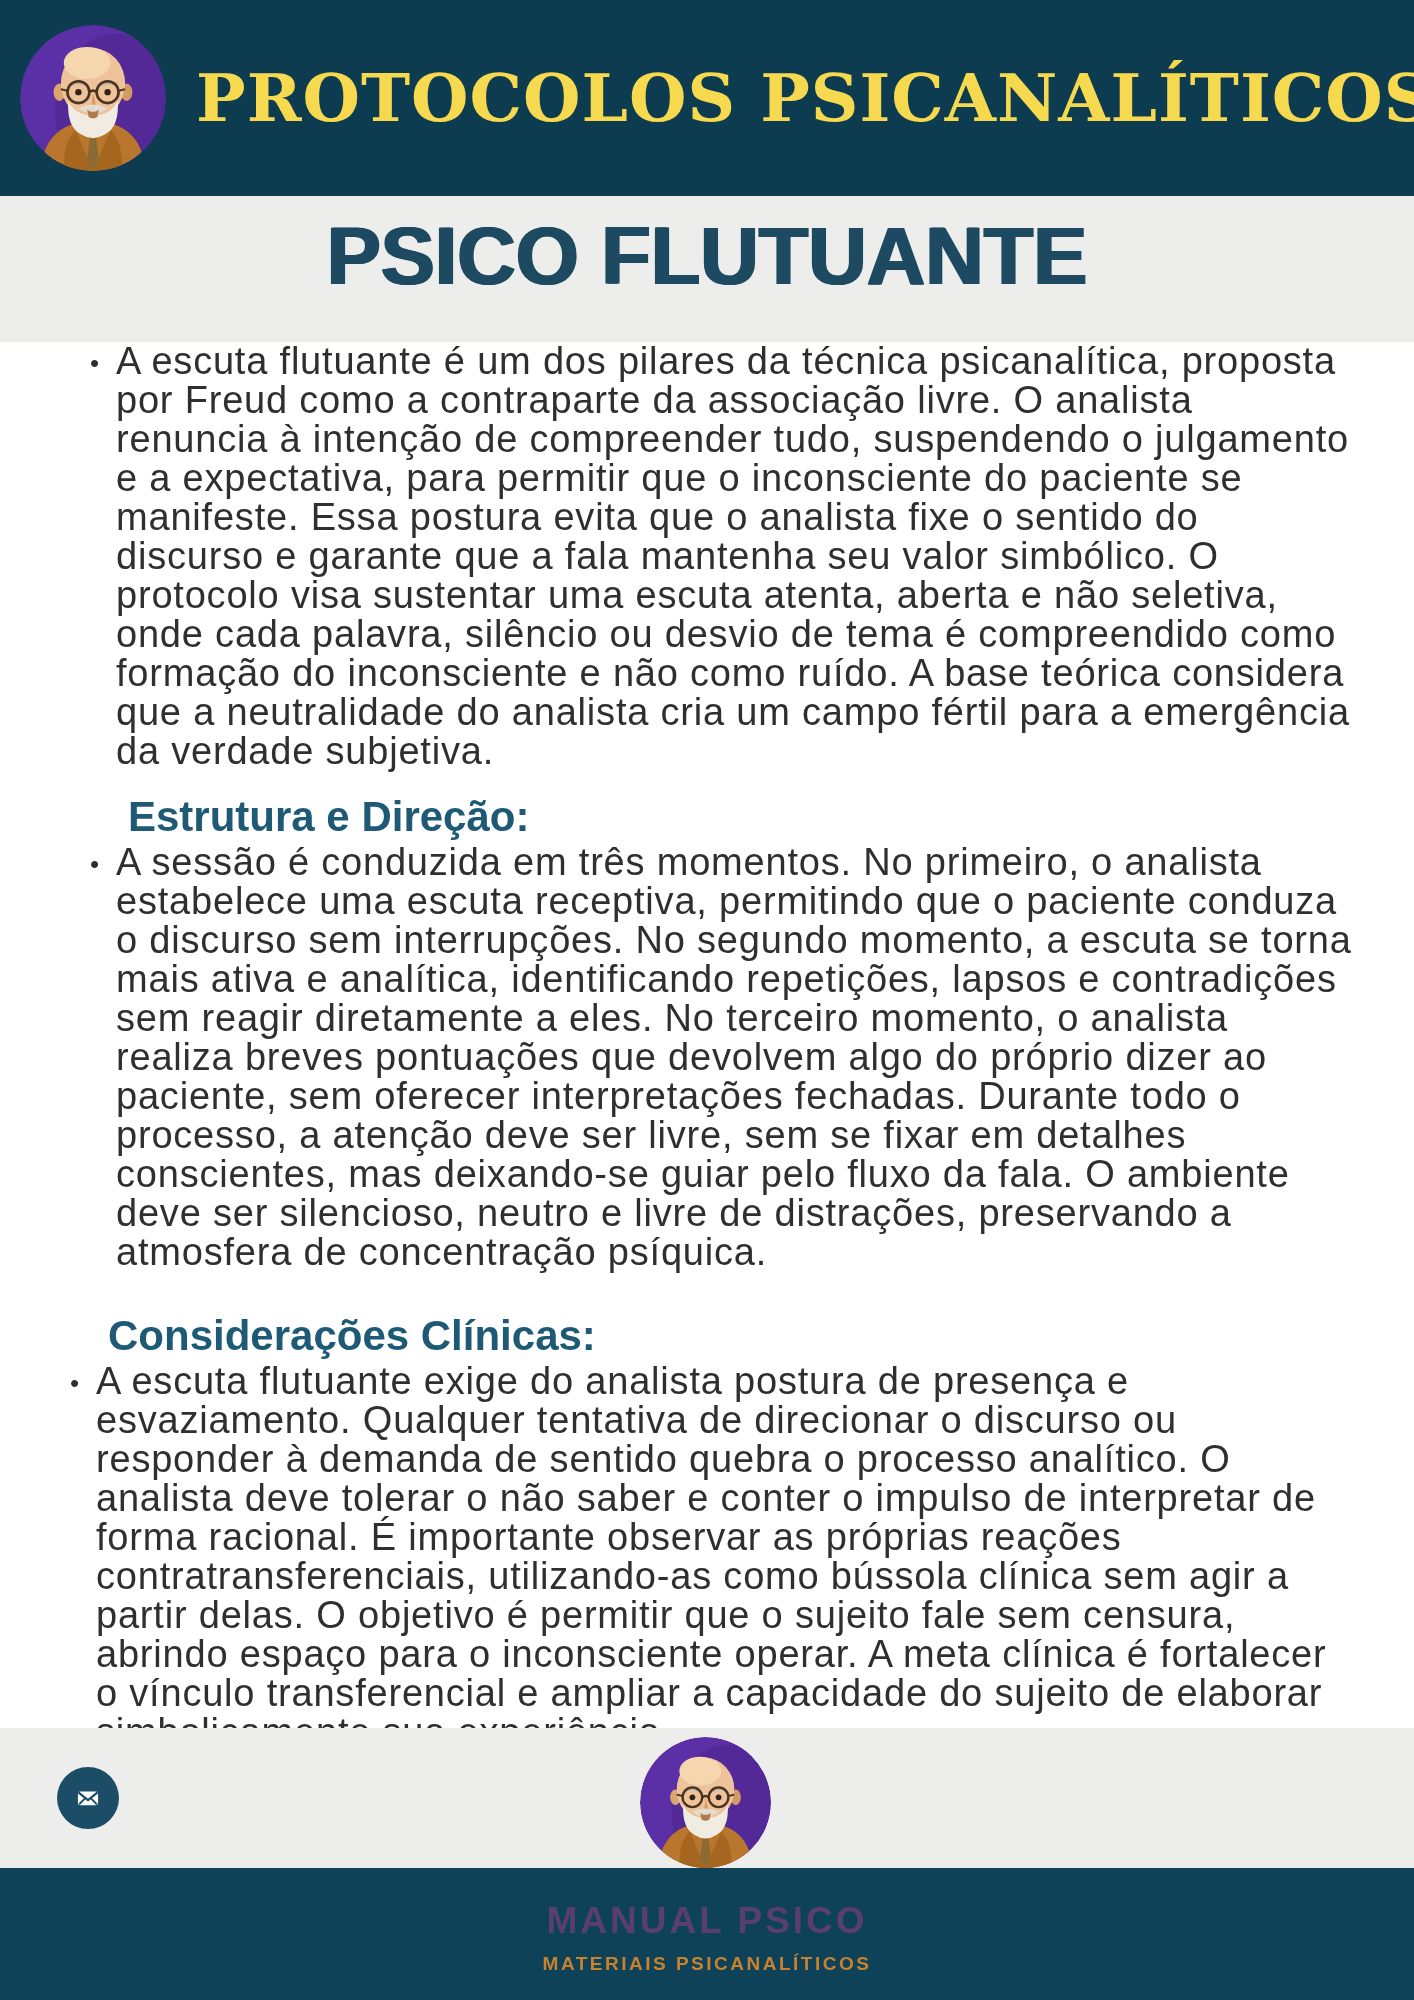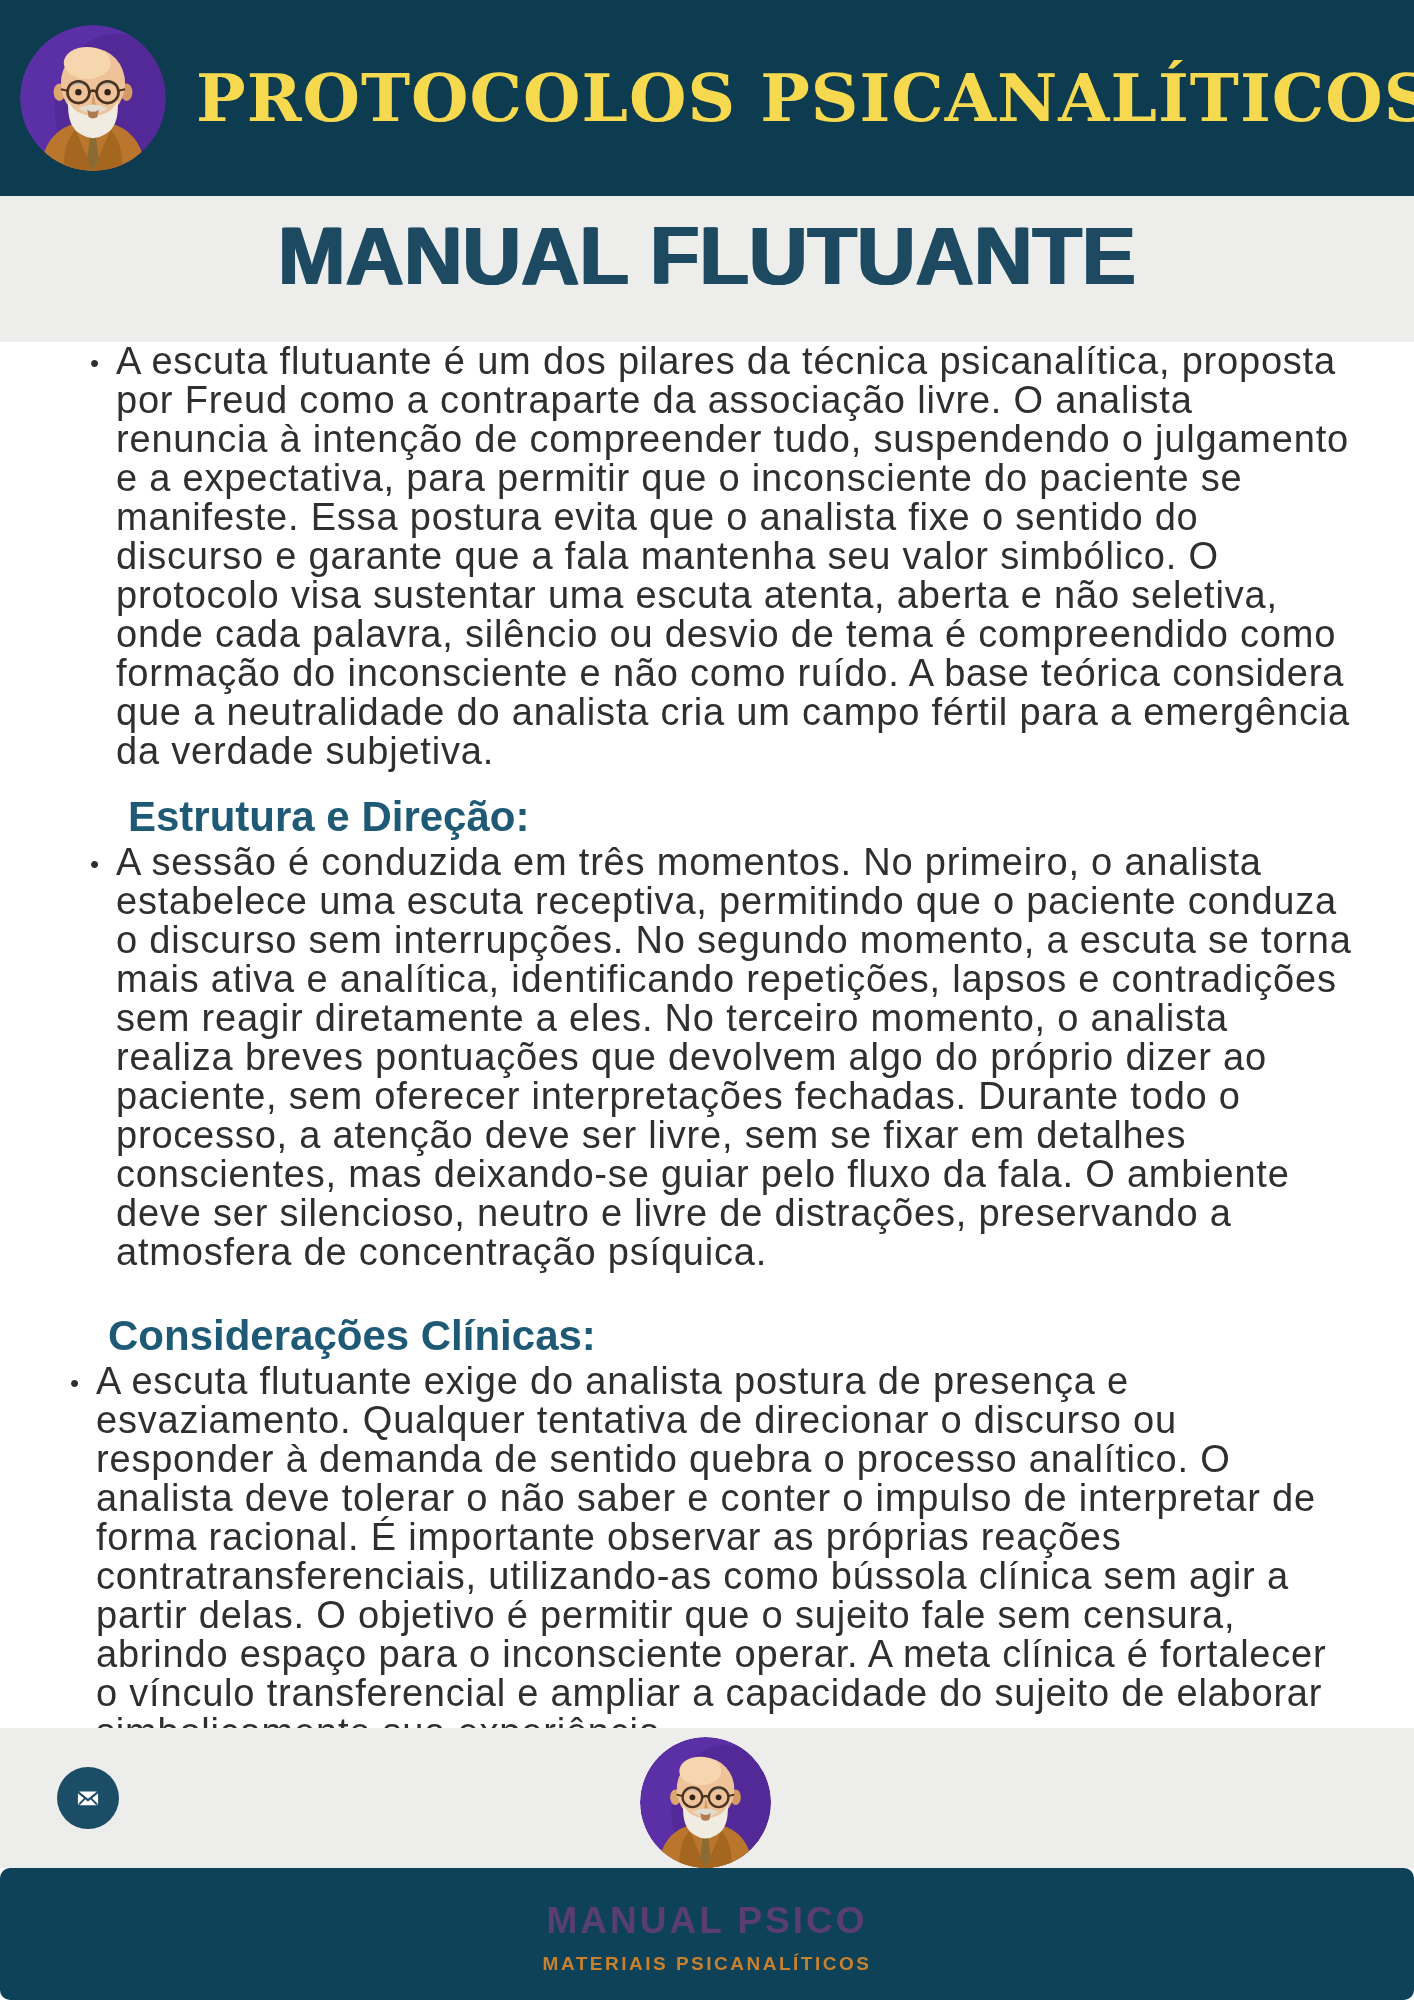--- a/index.html
+++ b/index.html
@@ -81,21 +81,20 @@
     cursor:pointer;
   }
   .footer-avatar-wrap{
     position:absolute;left:640px;top:1737px;width:131px;height:131px;z-index:3;
   }
   .avatar.footer-avatar{width:131px;height:131px;}
   .footer{
     position:absolute;left:0;top:1868px;width:1414px;height:132px;
     background:#0d4258;
     text-align:center;
-    border-radius:10px;
   }
   .brand{
     margin:34px 0 0 0;
     font-size:37px;line-height:1;
     font-weight:700;
     letter-spacing:3px;
     color:#5a3e72;
   }
   .tagline{
     margin:15px 0 0 0;
@@ -155,21 +154,21 @@
 <div class="header">
   <svg class="avatar header-avatar" viewBox="0 0 100 100">
     <g clip-path="url(#circleClip)">
         <use href="#freud-portrait"></use>
       </g>
   </svg>
   <div class="header-title">PROTOCOLOS PSICANALÍTICOS</div>
 </div>
 
 <div class="title-band">
-  <h1 class="page-title">MANUAL FLUTUANTE</h1>
+  <h1 class="page-title">PSICO FLUTUANTE</h1>
 </div>
 
 <div class="content">
 
   <div class="section sec-1">
     <div class="bullet-row">
       <span class="bullet-dot">•</span>
       <p>A escuta flutuante é um dos pilares da técnica psicanalítica, proposta por Freud como a contraparte da associação livre. O analista renuncia à intenção de compreender tudo, suspendendo o julgamento e a expectativa, para permitir que o inconsciente do paciente se manifeste. Essa postura evita que o analista fixe o sentido do discurso e garante que a fala mantenha seu valor simbólico. O protocolo visa sustentar uma escuta atenta, aberta e não seletiva, onde cada palavra, silêncio ou desvio de tema é compreendido como formação do inconsciente e não como ruído. A base teórica considera que a neutralidade do analista cria um campo fértil para a emergência da verdade subjetiva.</p>
     </div>
   </div>

